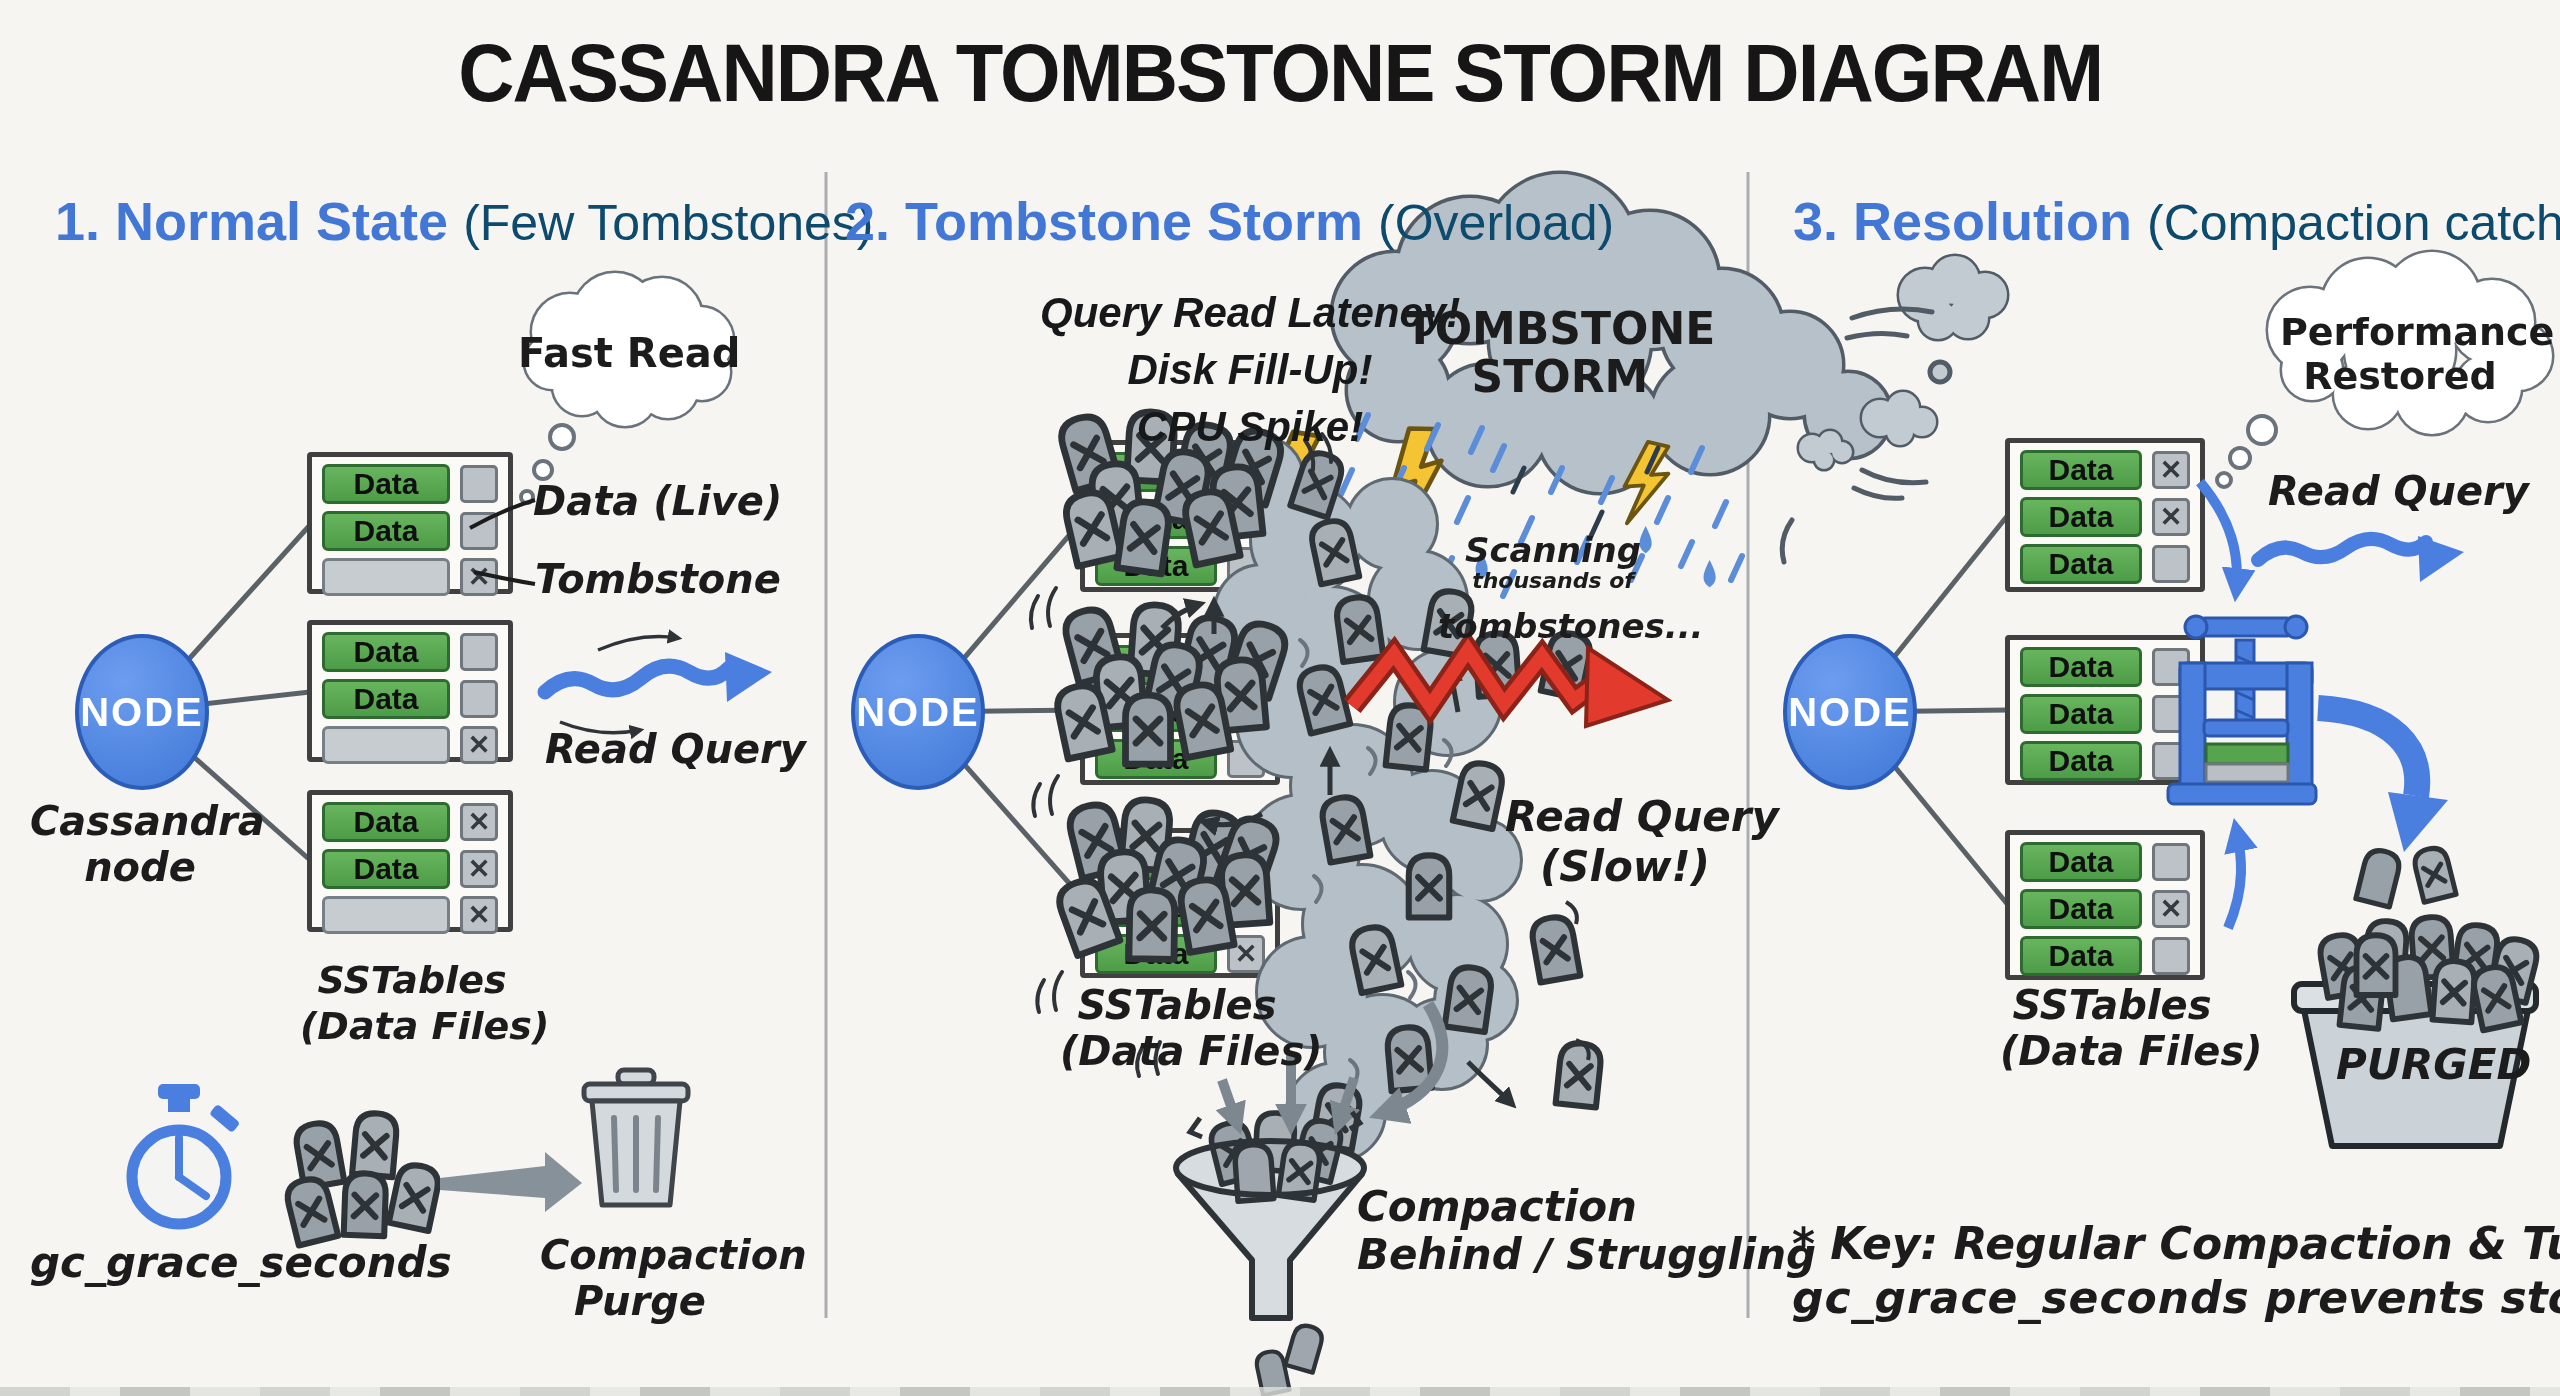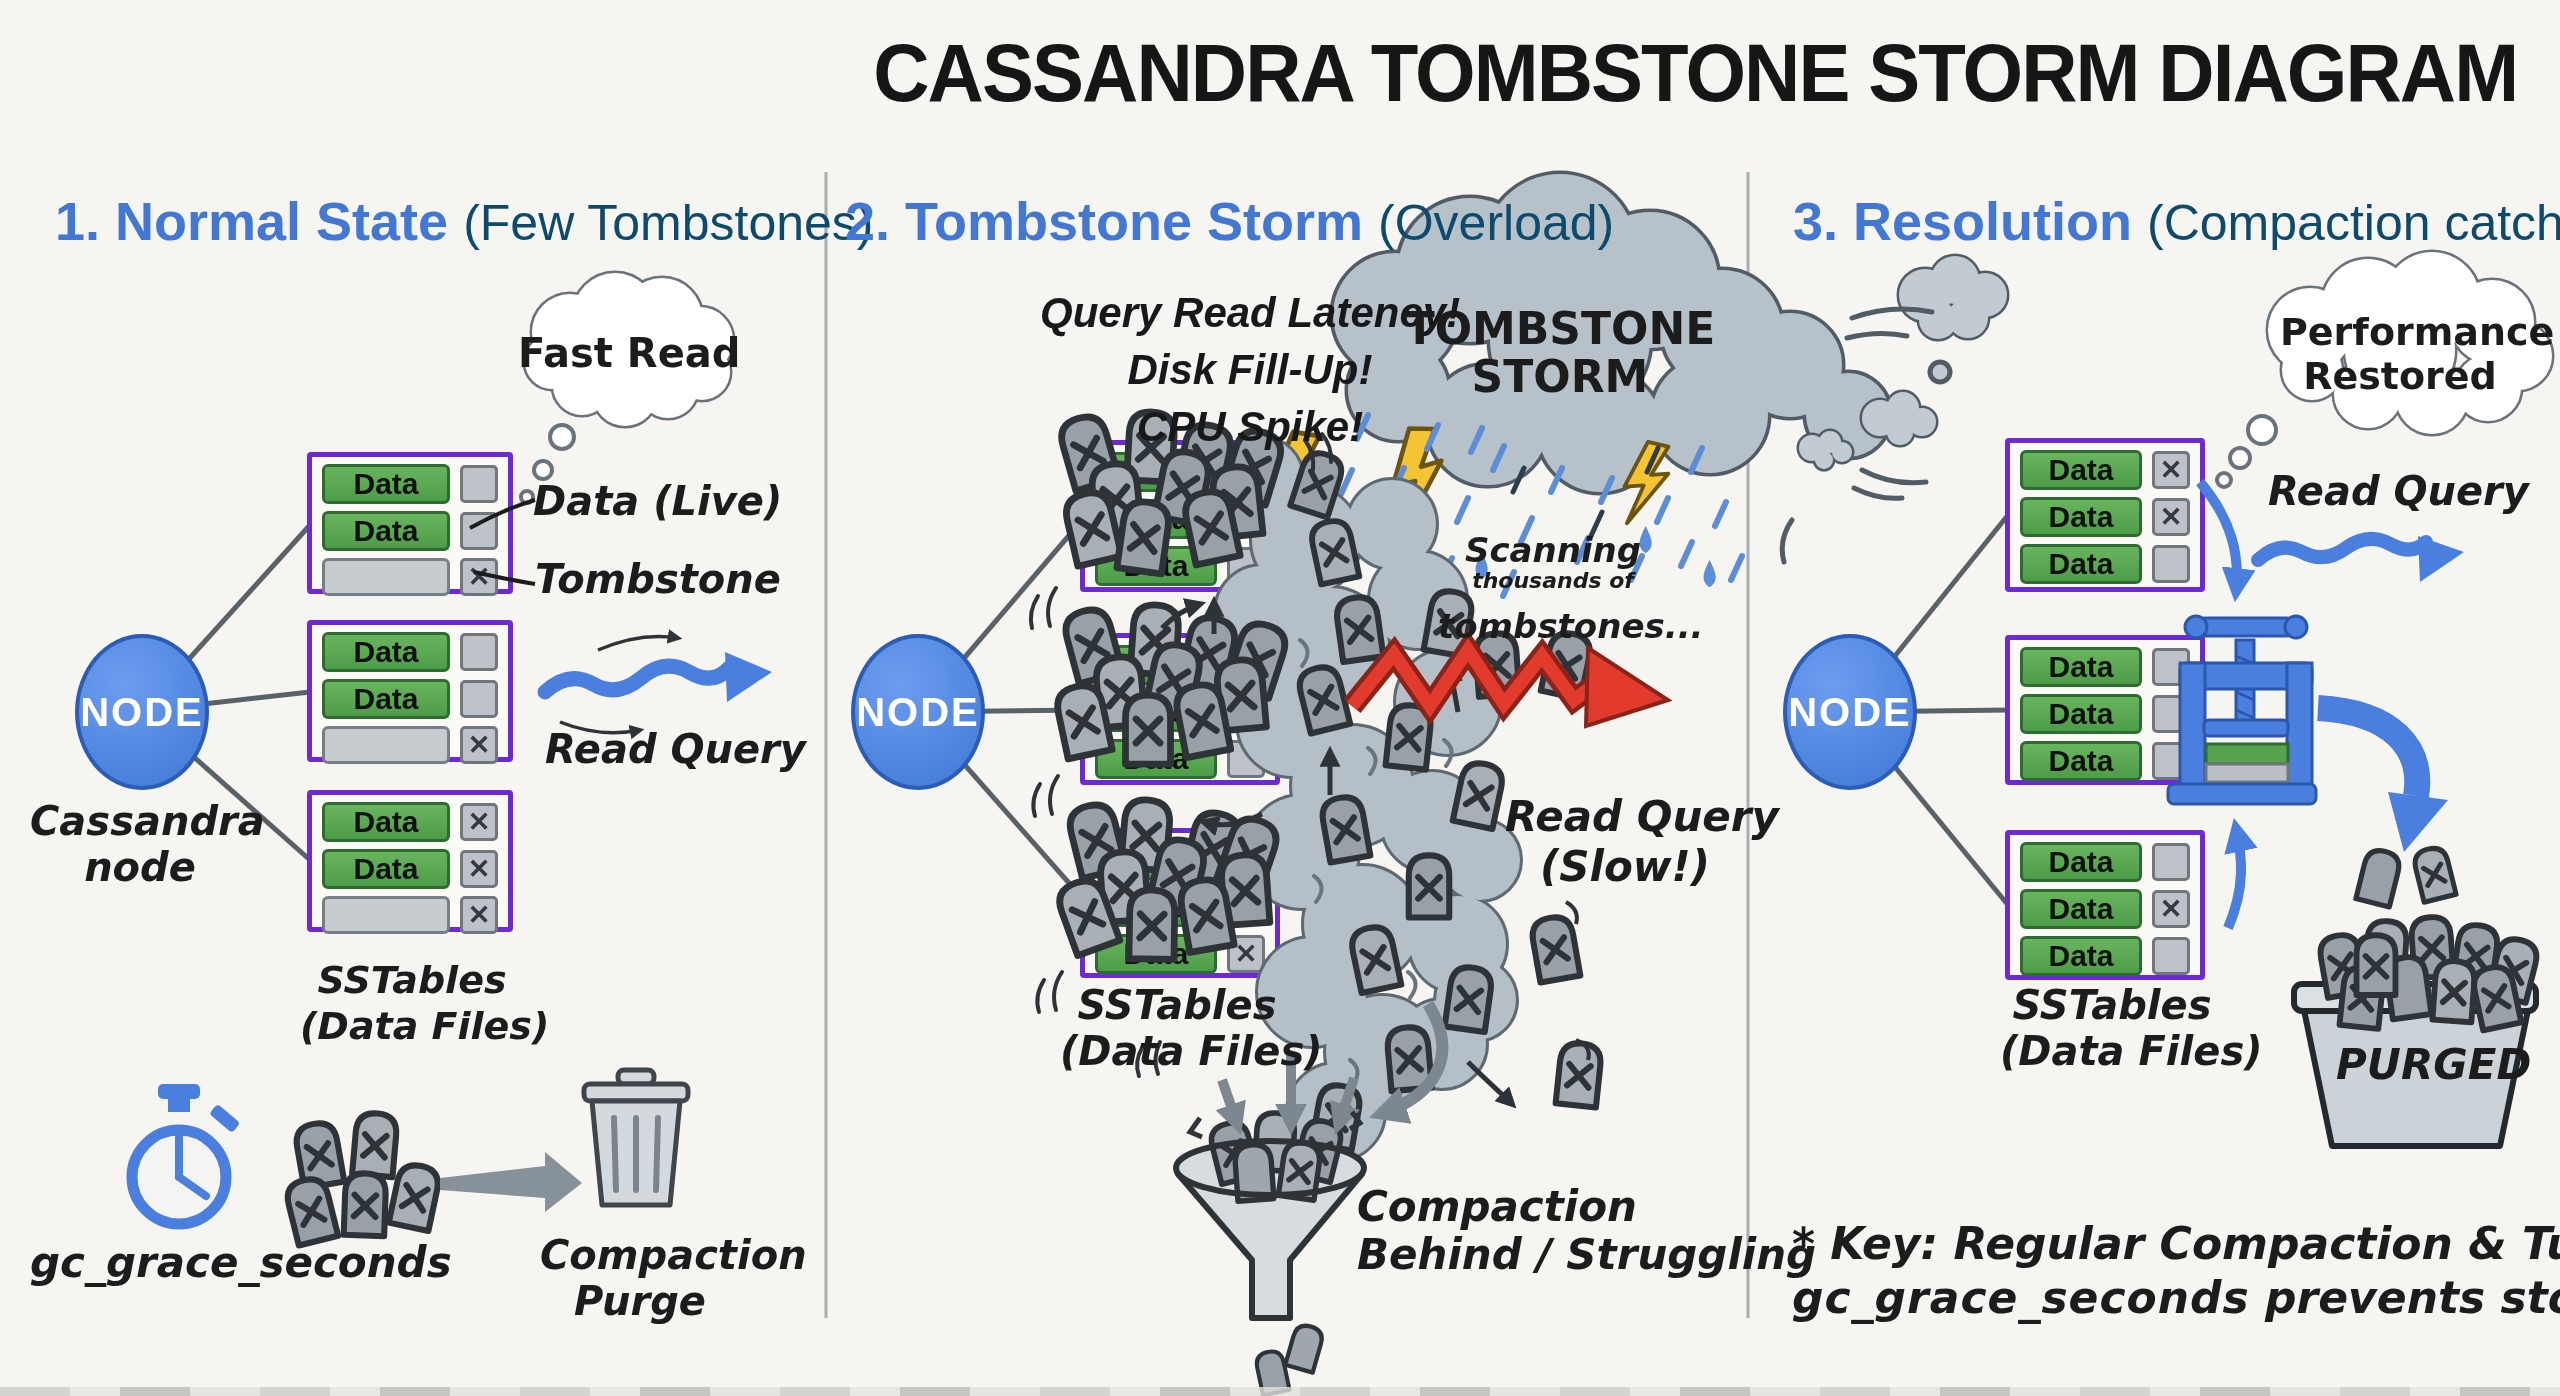--- a/index.html
+++ b/index.html
@@ -7,26 +7,26 @@
           font-family:"Liberation Sans",sans-serif;}
   svg.art{position:absolute;left:0;top:0;width:2560px;height:1396px;pointer-events:none;}
   #art-under{z-index:1;}
   #art-over{z-index:3;}
   .boxlayer{position:absolute;inset:0;z-index:2;}
   .lbllayer{position:absolute;inset:0;z-index:4;}
   .lbl{position:absolute;white-space:nowrap;color:#1c1c1c;}
   .hand{font-family:"DejaVu Sans",sans-serif;font-style:italic;font-weight:700;}
   .handup{font-family:"DejaVu Sans",sans-serif;font-style:normal;font-weight:700;}
   .cen{text-align:center;}
-  .title{width:2560px;text-align:right;font-weight:700;font-size:82px;letter-spacing:-2px;color:#161616;}
+  .title{width:2560px;text-align:center;font-weight:700;font-size:82px;letter-spacing:-2px;color:#161616;}
   .title span{display:inline-block;transform:scaleX(.95);}
   .hdr{font-size:54px;font-weight:700;color:#4277d6;}
   .hdr .note{font-size:50px;font-weight:500;color:#0c4a6e;}
   .alert{font-family:"Liberation Sans",sans-serif;font-style:italic;font-weight:600;font-size:42px;line-height:57px;color:#17181a;}
-  .sstable{position:absolute;background:#fbfaf7;border:5px solid #6d28d9;border-radius:4px;
+  .sstable{position:absolute;background:#fbfaf7;border:5px solid #404040;border-radius:4px;
            box-sizing:border-box;display:flex;flex-direction:column;justify-content:space-evenly;
            padding:7px 10px;gap:7px;}
   .ssrow{display:flex;align-items:center;gap:10px;flex:1;}
   .pill{flex:1;height:100%;border-radius:6px;display:flex;align-items:center;justify-content:center;
         font-weight:700;font-size:30px;color:#101010;box-sizing:border-box;font-family:"Liberation Sans",sans-serif;}
   .pill.green{background:linear-gradient(180deg,#68b55e,#4d9c47);border:3px solid #2e6b31;}
   .pill.gray{background:#c7ccd1;border:3px solid #777f86;}
   .sq{width:38px;height:38px;border-radius:5px;background:#bcc2c8;border:3px solid #6f767c;
       box-sizing:border-box;display:flex;align-items:center;justify-content:center;
       font-size:27px;font-weight:700;color:#343a40;}

